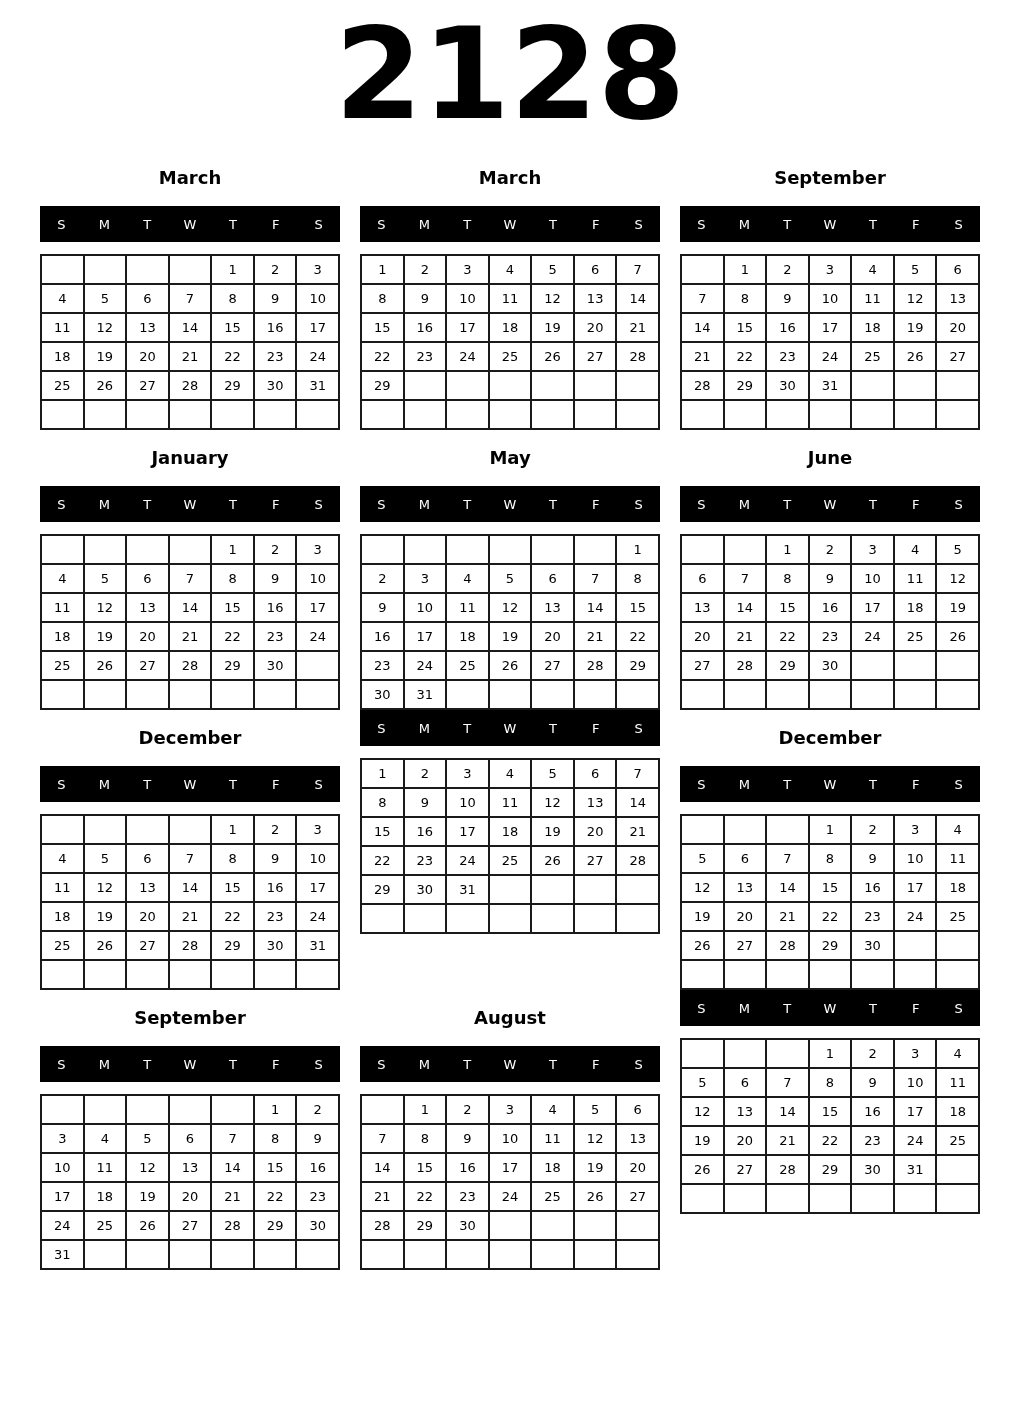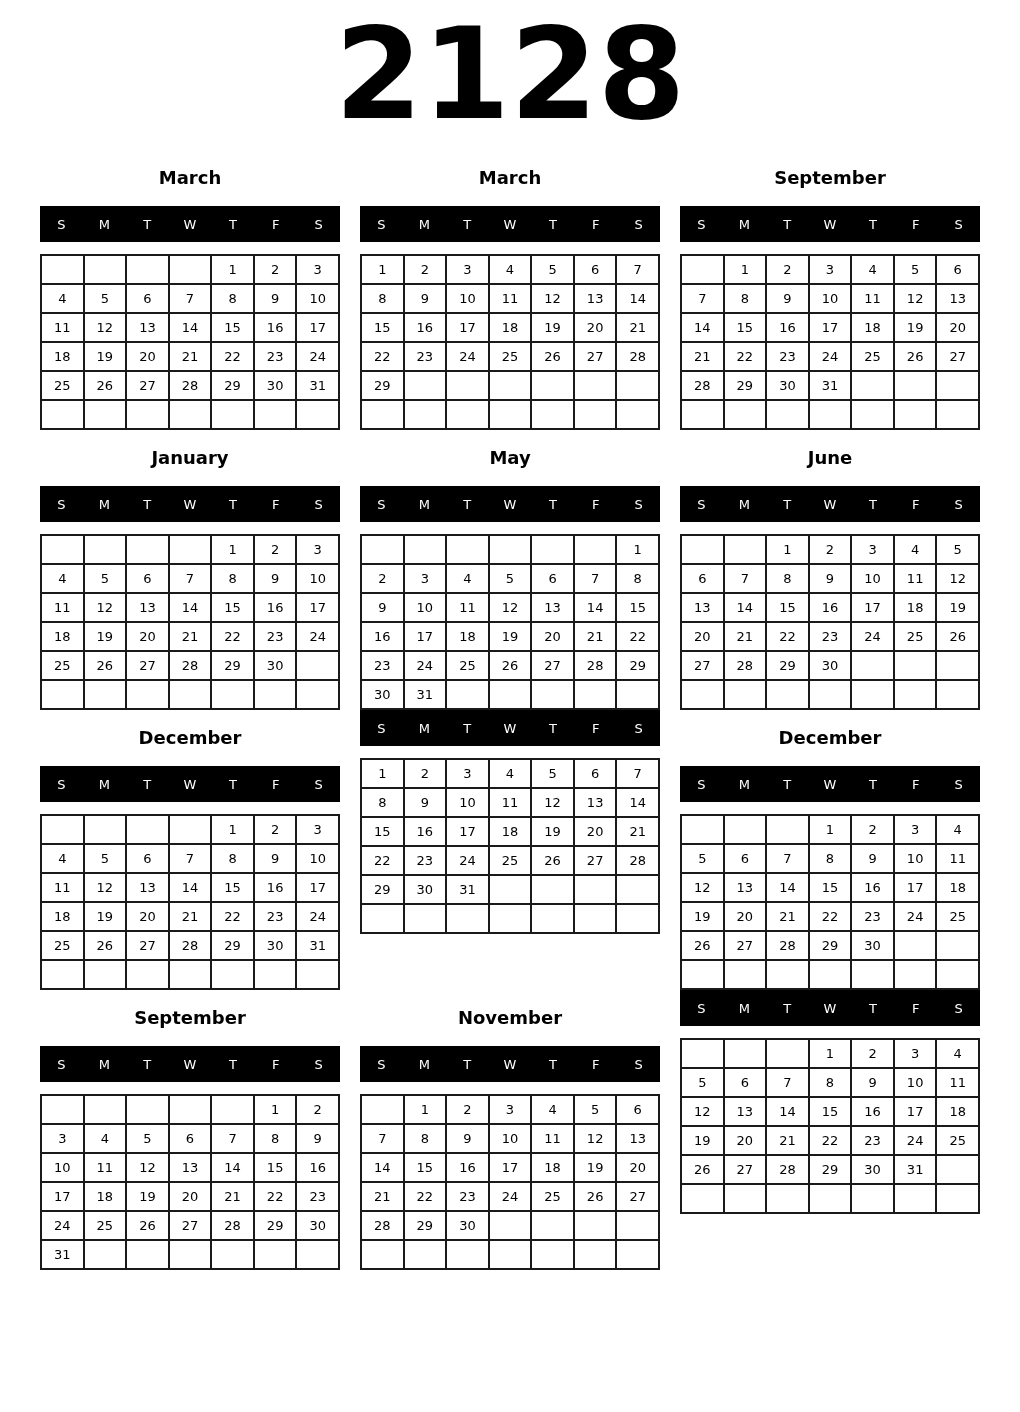--- a/index.html
+++ b/index.html
@@ -628,21 +628,21 @@
         <div class="day-cell" style="border-color: rgb(26, 26, 26);"></div>
         <div class="day-cell" style="border-color: rgb(26, 26, 26);"></div>
         <div class="day-cell" style="border-color: rgb(26, 26, 26);"></div>
         <div class="day-cell" style="border-color: rgb(26, 26, 26);"></div>
         <div class="day-cell" style="border-color: rgb(26, 26, 26);"></div>
         <div class="day-cell" style="border-color: rgb(26, 26, 26);"></div>
       </div>
   </section>
 
   <section class="month">
-    <h2 class="month-name">November</h2>
+    <h2 class="month-name">August</h2>
     <div class="dow-bar" style="background: rgb(0, 0, 0); color: rgb(255, 255, 255);">
         <span>S</span>
         <span>M</span>
         <span>T</span>
         <span>W</span>
         <span>T</span>
         <span>F</span>
         <span>S</span>
       </div>
     <div class="day-grid" style="border-color: rgb(26, 26, 26);">

